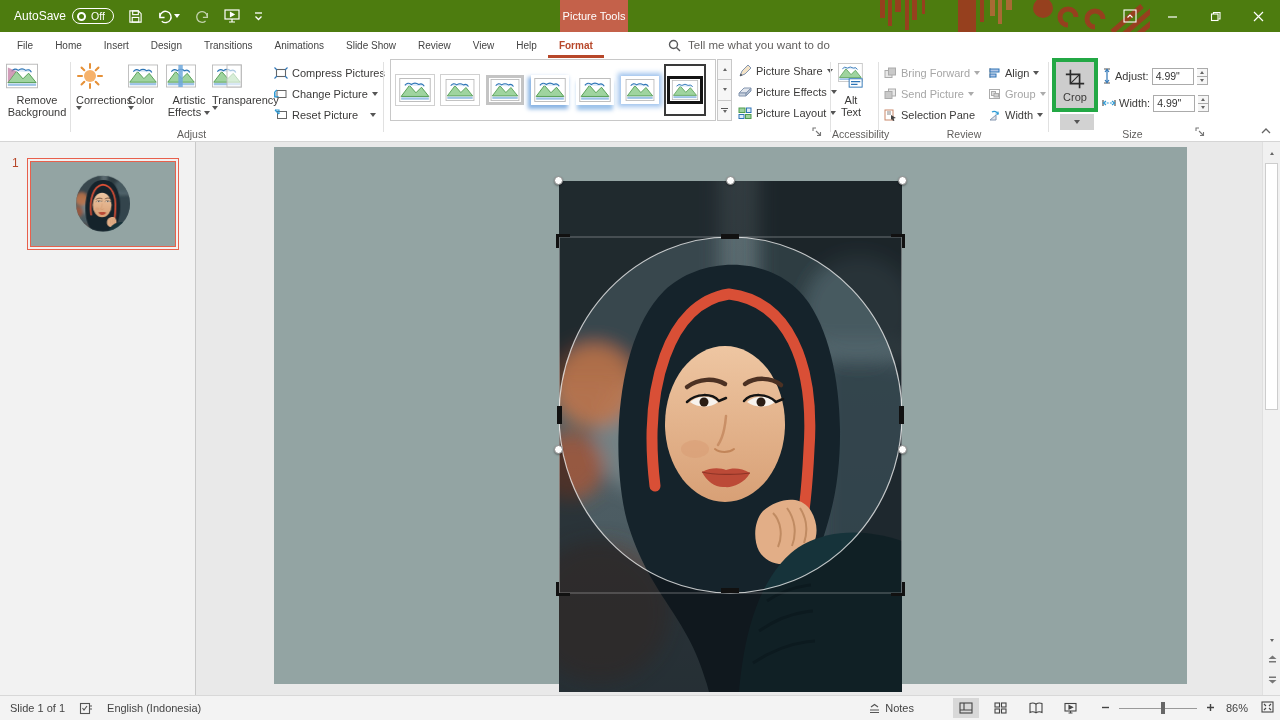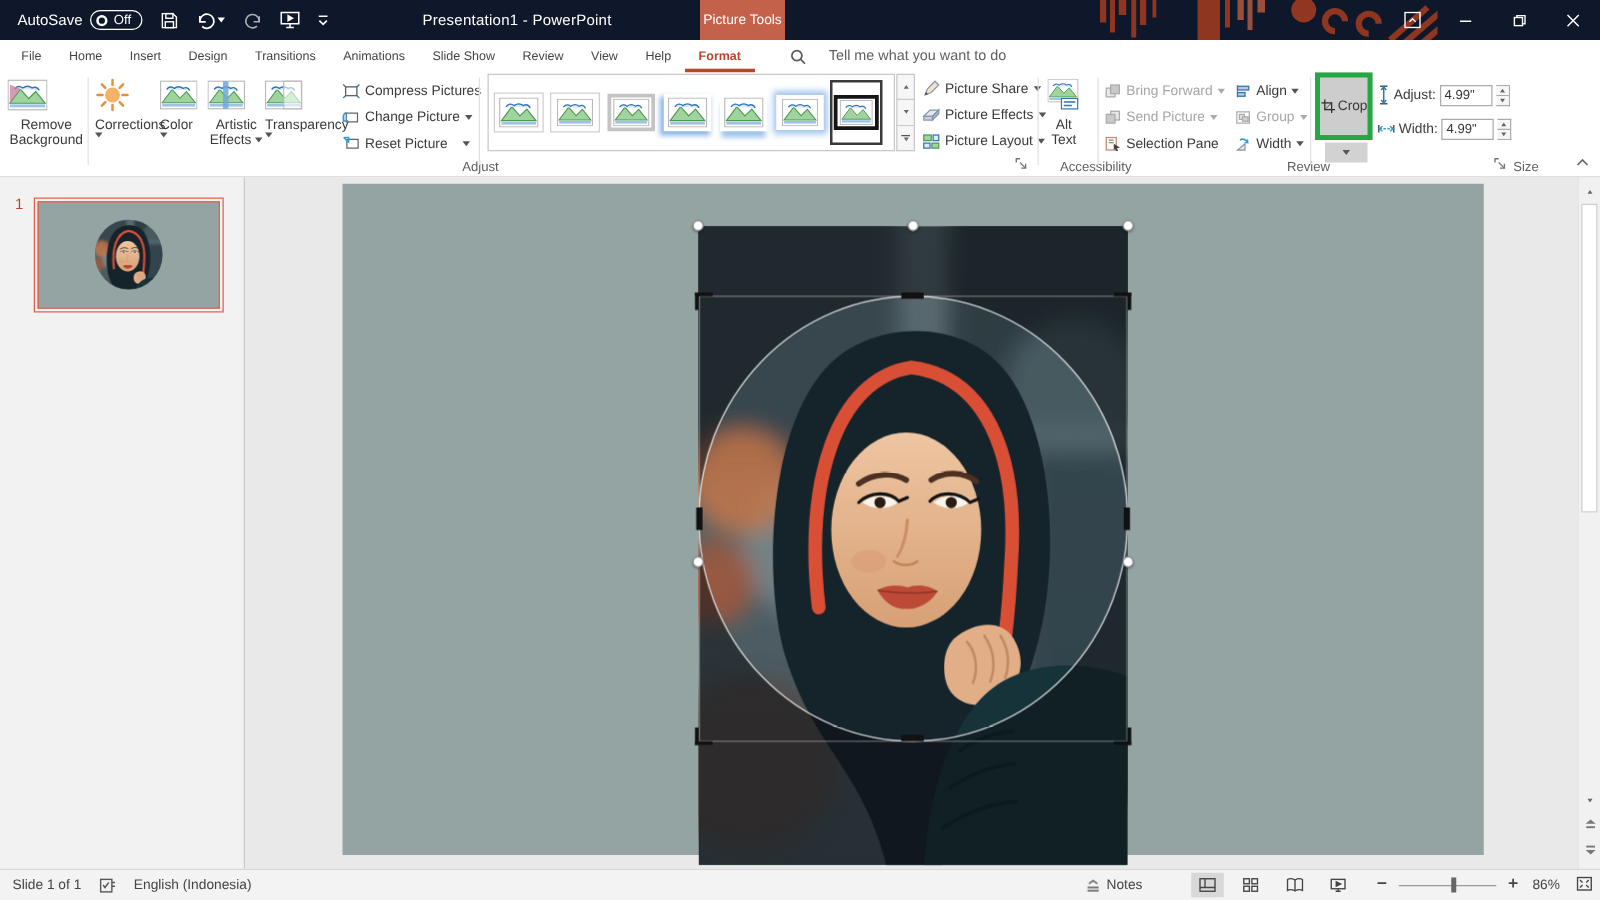--- a/index.html
+++ b/index.html
@@ -1,45 +1,45 @@
 <!DOCTYPE html>
 <html><head>
 <meta charset="utf-8">
 <style>
   html,body{margin:0;padding:0;background:#2b2b2b;}
   *{box-sizing:border-box;font-family:"Liberation Sans","DejaVu Sans",sans-serif;}
   .app{position:relative;width:1280px;height:720px;background:#fff;overflow:hidden;user-select:none;}
 
   
-  .titlebar{position:absolute;left:0;top:0;width:1280px;height:32px;background:#0f172a;color:#fff;}
+  .titlebar{position:absolute;left:0;top:0;width:1280px;height:32px;background:#4d7c0f;color:#fff;}
   .qat{position:absolute;left:14px;top:0;height:32px;display:flex;align-items:center;gap:14px;font-size:12px;}
   .autosave{display:flex;align-items:center;gap:6px;}
   .as-pill{display:flex;align-items:center;gap:5px;border:1px solid #fff;border-radius:9px;padding:1px 8px 1px 4px;font-size:10.5px;}
   .as-dot{width:9px;height:9px;border:2px solid #fff;border-radius:50%;}
   .qat-btn{display:flex;align-items:center;}
   .title-text{position:absolute;left:338px;top:0;height:32px;display:flex;align-items:center;font-size:12px;letter-spacing:.2px;}
   .ctx-tab{position:absolute;left:560px;top:0;width:68px;height:32px;background:#C4614A;display:flex;align-items:center;justify-content:center;font-size:11px;}
   .tb-decor{position:absolute;left:850px;top:0;pointer-events:none;}
   .win-controls{position:absolute;right:0;top:0;height:32px;display:flex;}
   .win-btn{width:43px;height:32px;display:flex;align-items:center;justify-content:center;}
 
   
   .menubar{position:absolute;left:0;top:32px;width:1280px;height:26px;background:#fff;}
   .tabs{position:absolute;left:6px;top:0;height:26px;display:flex;}
   .tab{padding:0 11px;display:flex;align-items:center;font-size:10px;color:#444;height:26px;}
   .tab.active{color:#B7472A;font-weight:bold;border-bottom:3px solid #B7472A;padding-top:3px;}
-  .tellme{position:absolute;left:632px;top:3px;height:20px;display:flex;align-items:center;gap:18px;font-size:11.5px;color:#605E5C;}
+  .tellme{position:absolute;left:668px;top:3px;height:20px;display:flex;align-items:center;gap:7px;font-size:11.5px;color:#605E5C;}
   .mb-right{position:absolute;right:10px;top:0;height:26px;display:flex;align-items:center;gap:8px;}
   .mb-btn{display:flex;align-items:center;gap:5px;font-size:11.5px;color:#B7472A;padding:2px 8px;border:1px solid #E3E3E3;border-radius:2px;background:#fff;}
 
   
   .ribbon{position:absolute;left:0;top:58px;width:1280px;height:84px;background:#fff;border-bottom:1px solid #D5D5D5;font-size:11px;color:#3B3A39;}
   .vsep{position:absolute;top:4px;height:70px;width:1px;background:#E1E1E1;}
   .rgroup{position:absolute;top:0;height:84px;}
-  .glabel{position:absolute;bottom:2px;left:16px;width:100%;text-align:right;font-size:10.5px;color:#605E5C;white-space:nowrap;}
+  .glabel{position:absolute;bottom:2px;left:0;width:100%;text-align:center;font-size:10.5px;color:#605E5C;white-space:nowrap;}
   .rbtn-lg{position:absolute;top:2px;display:flex;flex-direction:column;align-items:flex-start;text-align:center;line-height:12px;cursor:default;}
   .rbtn-lg .ric{height:32px;display:flex;align-items:center;justify-content:center;margin-bottom:2px;}
   .rbtn-sm{display:flex;align-items:center;gap:4px;height:20px;white-space:nowrap;}
   .crt{display:inline-block;width:0;height:0;border-left:3px solid transparent;border-right:3px solid transparent;border-top:4px solid #555;vertical-align:middle;}
   .crt.gray{border-top-color:#ABABAB;}
   .grayed{color:#A6A6A6;}
   .smallcol{position:absolute;display:flex;flex-direction:column;justify-content:flex-start;gap:1px;}
 
   
   .gallery{position:absolute;left:4px;top:1px;width:326px;height:62px;border:1px solid #C8C8C8;display:flex;align-items:center;gap:3px;padding:0 3px;background:#fff;}
@@ -52,21 +52,21 @@
   .g7{border:2px solid #3A3A3A;}
   .g7 .gframe{border:3px solid #141414;padding:1px;}
   .gscroll{position:absolute;left:331px;top:1px;width:15px;height:62px;display:flex;flex-direction:column;}
   .gscroll div{flex:1;border:1px solid #C8C8C8;border-top:none;display:flex;align-items:center;justify-content:center;background:#F6F6F6;}
   .gscroll div:first-child{border-top:1px solid #C8C8C8;}
   .stylecol{position:absolute;left:352px;top:3px;display:flex;flex-direction:column;gap:1px;}
   .launcher{position:absolute;bottom:3px;}
 
   
   .cropwrap{position:absolute;left:2px;top:0;}
-  .crop-green{width:46px;height:54px;border:4px solid #23A845;background:#CDCDCD;display:flex;align-items:center;justify-content:center;gap:1px;}
+  .crop-green{width:46px;height:54px;border:4px solid #23A845;background:#CDCDCD;display:flex;flex-direction:column;align-items:center;justify-content:center;gap:1px;}
   .crop-dd{position:absolute;left:8px;top:56px;width:34px;height:16px;background:#D2D2D2;display:flex;align-items:center;justify-content:center;}
   .sizerow{position:absolute;left:52px;display:flex;align-items:center;gap:3px;height:20px;}
   .sizeinput{width:42px;height:17px;border:1px solid #ABABAB;font-size:10.5px;padding:0 3px;color:#333;background:#fff;}
   .spin{display:flex;flex-direction:column;width:11px;height:17px;border:1px solid #ABABAB;border-left:none;}
   .spin span{flex:1;display:flex;align-items:center;justify-content:center;background:#F6F6F6;}
   .spin span:first-child{border-bottom:1px solid #ABABAB;}
   .tri-up{width:0;height:0;border-left:2.5px solid transparent;border-right:2.5px solid transparent;border-bottom:3.5px solid #666;}
   .tri-dn{width:0;height:0;border-left:2.5px solid transparent;border-right:2.5px solid transparent;border-top:3.5px solid #666;}
   .collapse-ribbon{position:absolute;right:8px;bottom:4px;}
 
@@ -234,21 +234,20 @@
           </svg>
       </span>
       <span class="qat-btn">
         <svg width="9" height="12" viewBox="0 0 9 12" stroke="#fff" stroke-width="1.3" fill="none">
             <path d="M1,3 H8"></path>
             <path d="M1.5,6.5 L4.5,9.5 L7.5,6.5" fill="none"></path>
           </svg>
       </span>
     </div>
 
-    <div class="title-text">Presentation1 - PowerPoint</div>
     <div class="ctx-tab">Picture Tools</div>
 
     <div class="win-controls">
       <div class="win-btn">
         <svg width="14" height="14" viewBox="0 0 14 14" fill="none" stroke="#fff" stroke-width="1.1">
             <rect x="1" y="1" width="12" height="12"></rect>
             <path d="M4.5,8.5 L7,6 L9.5,8.5"></path>
           </svg>
       </div>
       <div class="win-btn">

